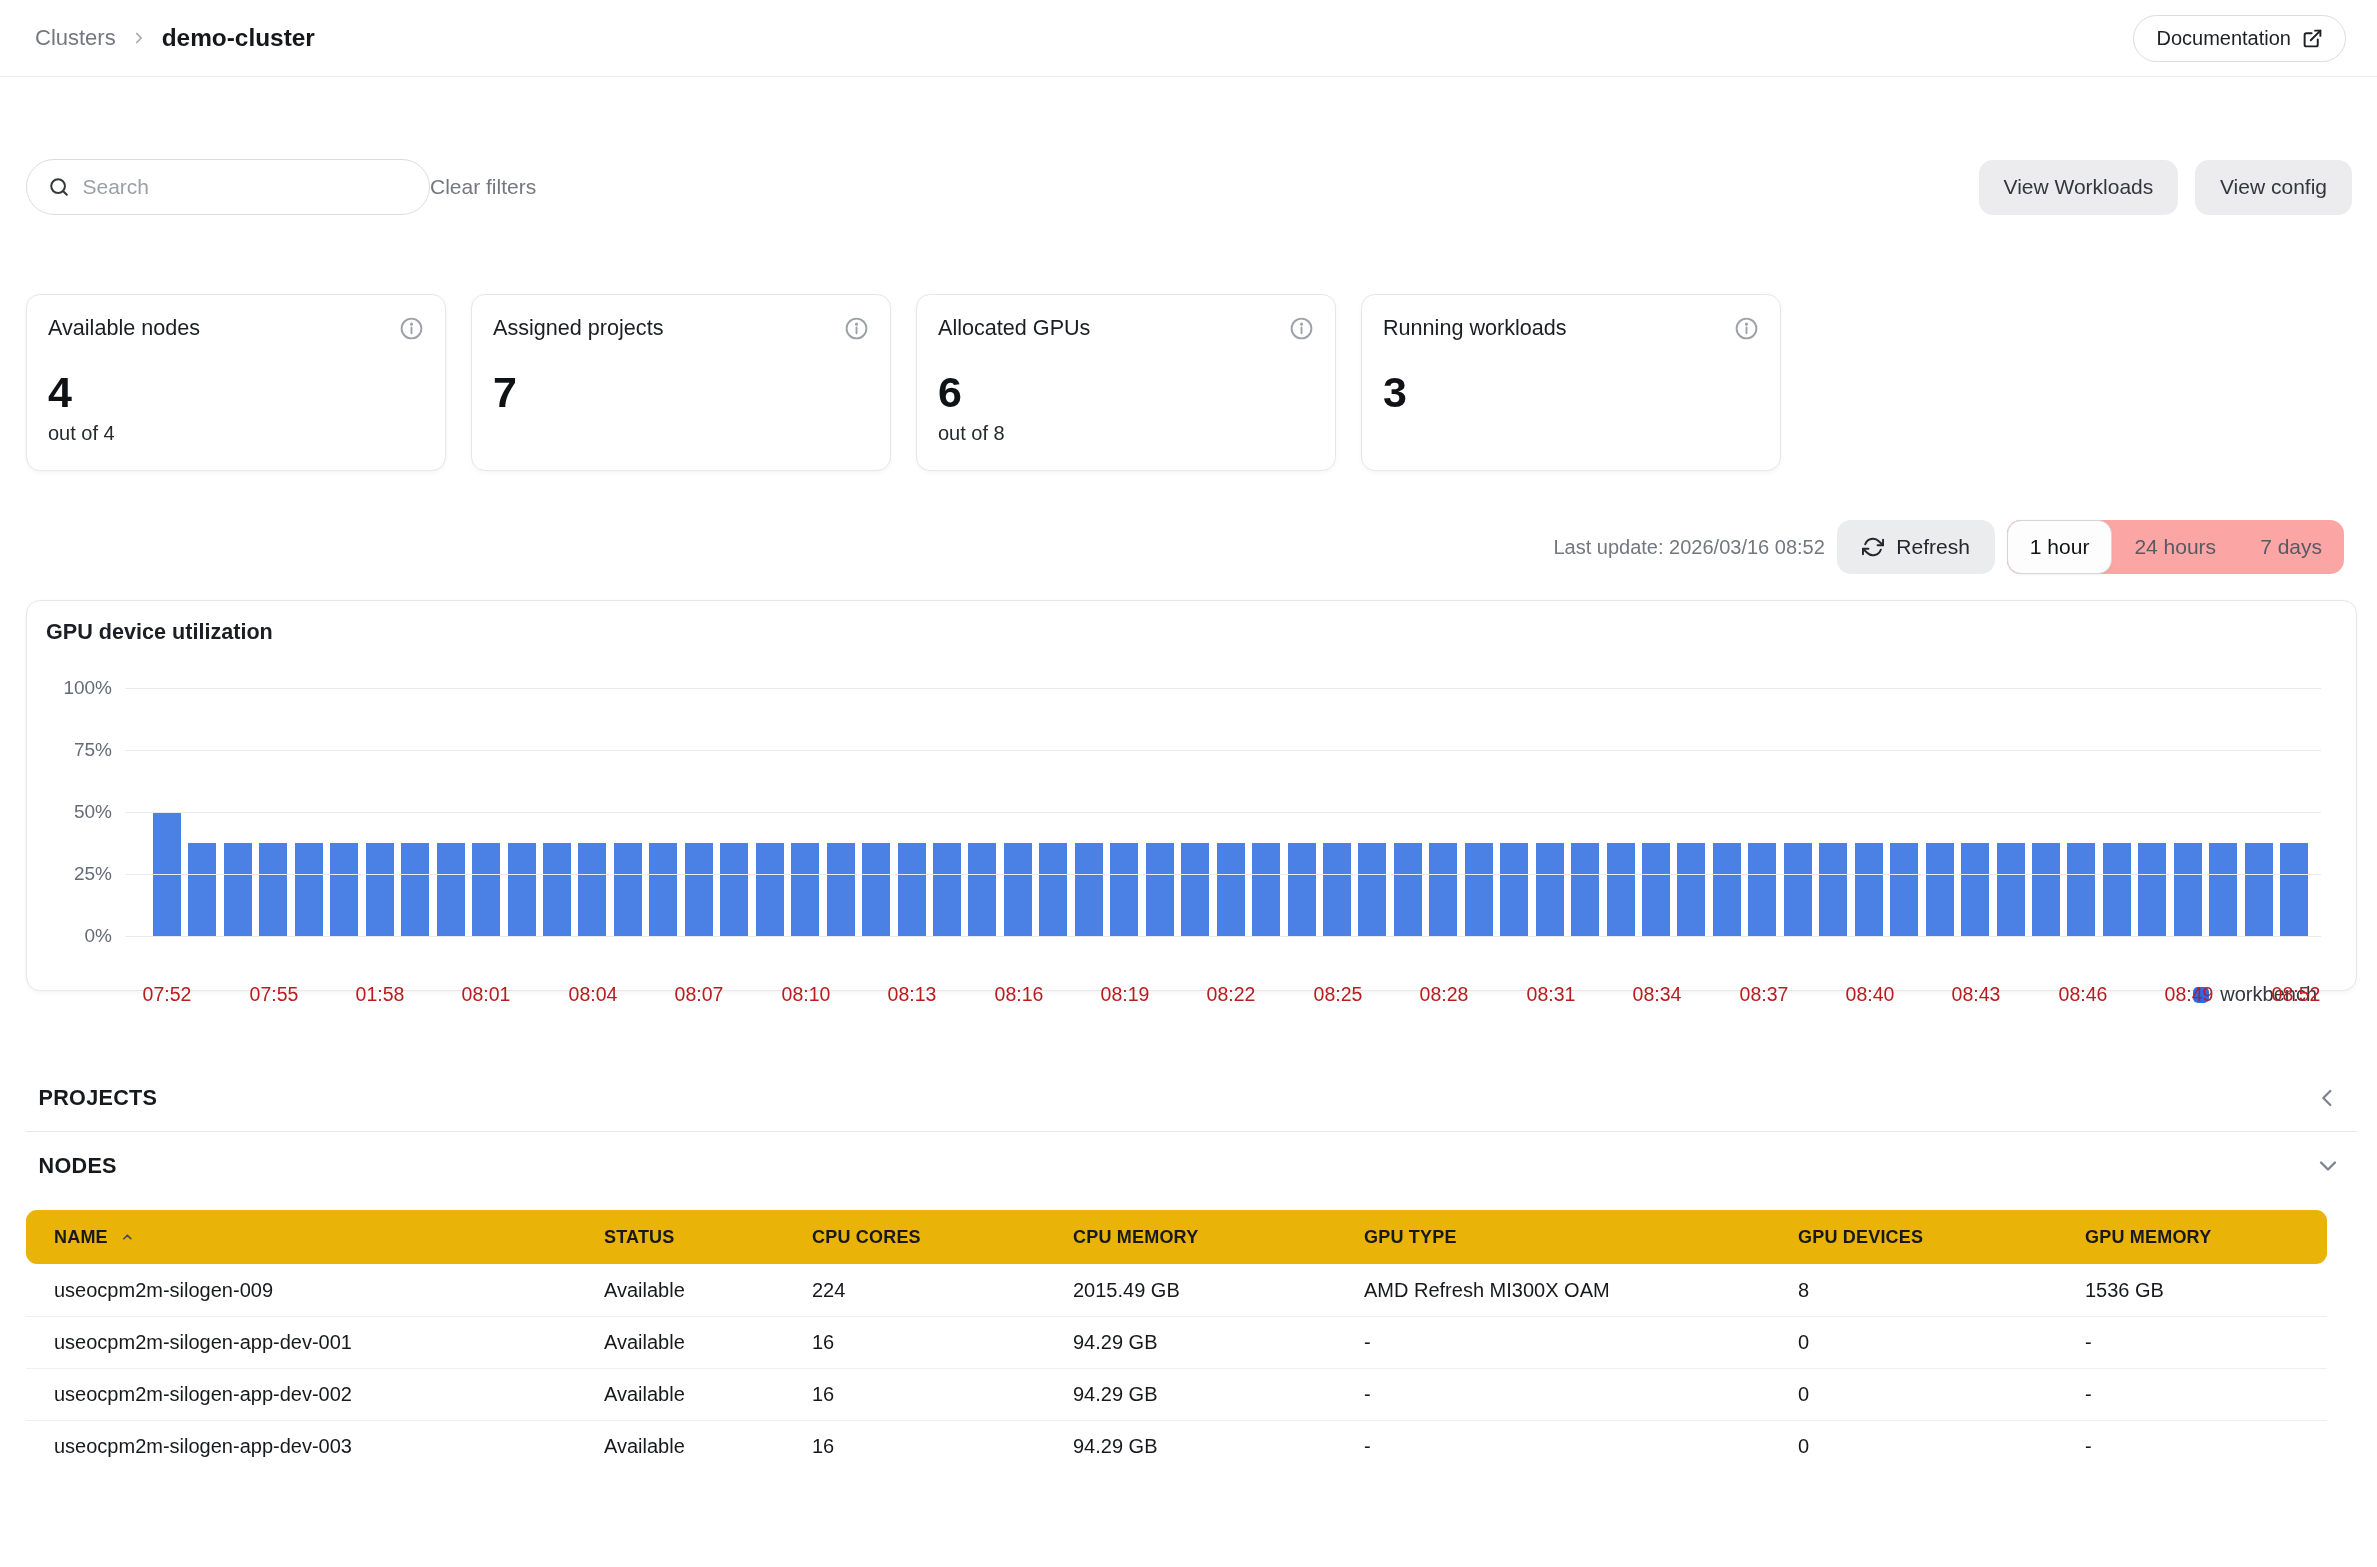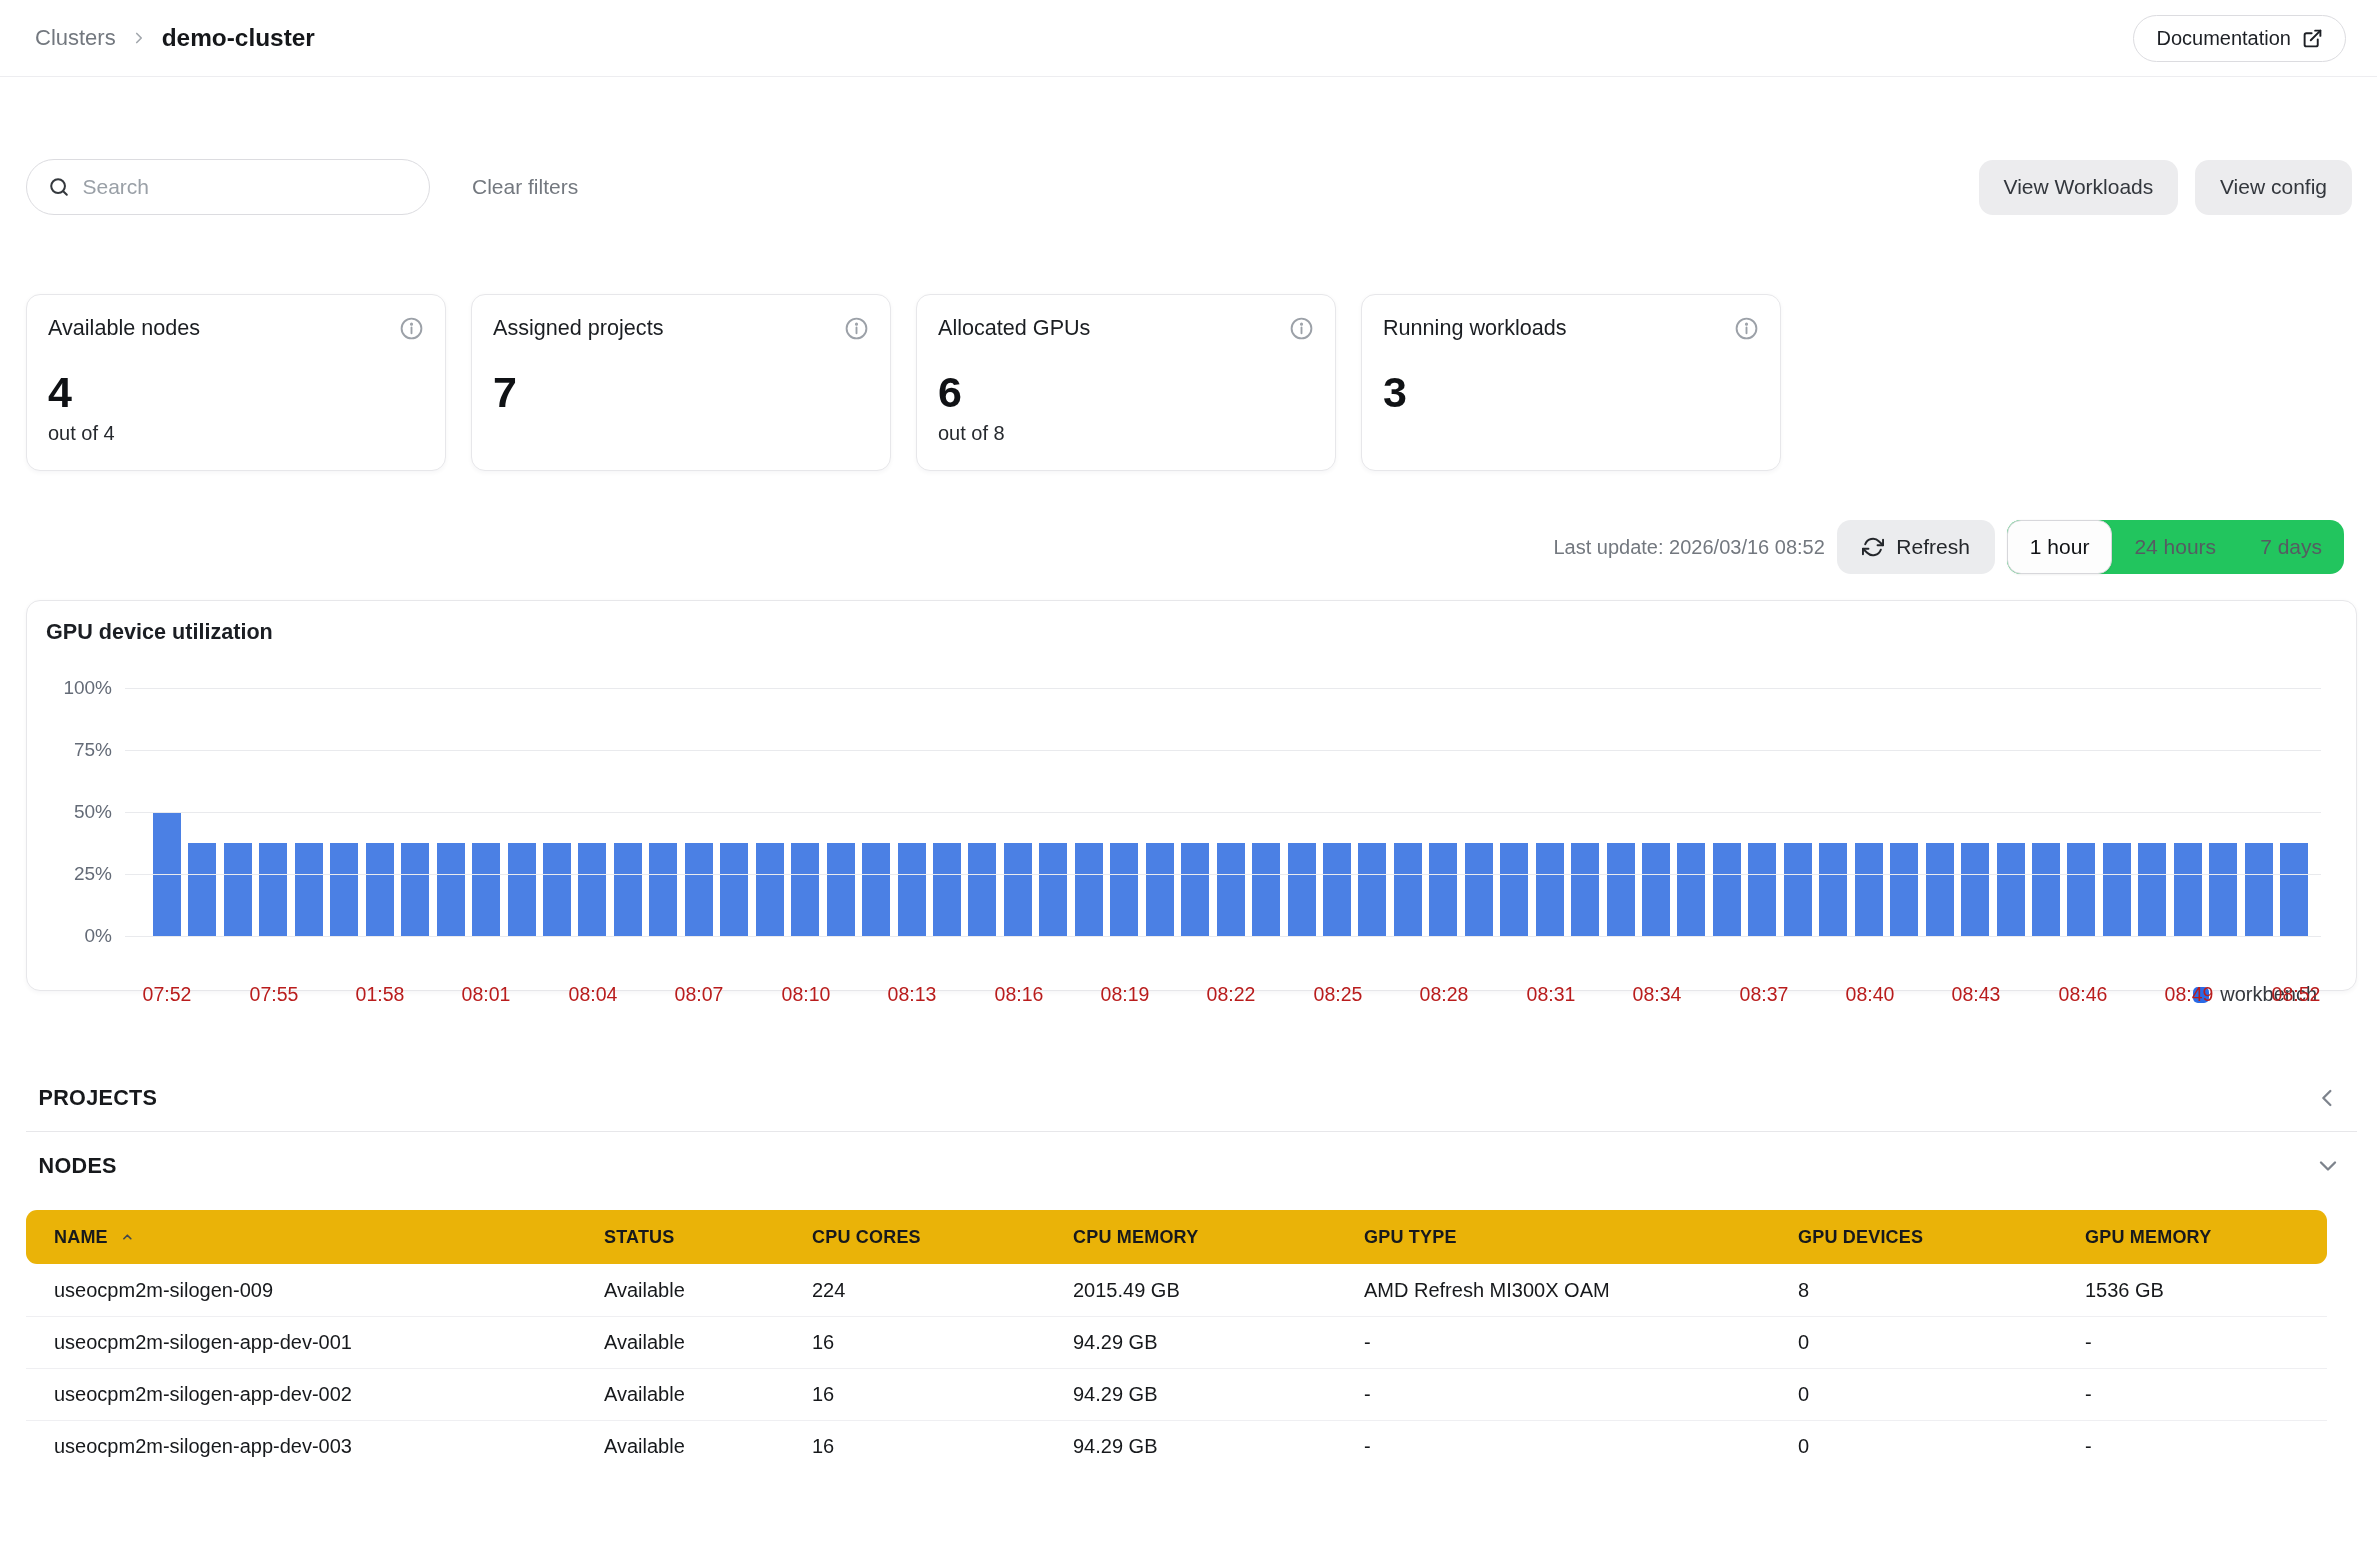--- a/index.html
+++ b/index.html
@@ -29,21 +29,21 @@
   .toolbar { margin:82px 25px 0 26px; display:flex; align-items:center; }
   .search-box {
     width:404px; height:56px; border:1.4px solid #dcdce0; border-radius:28px;
     display:flex; align-items:center; gap:12.5px; padding:0 21px; background:#fff;
   }
   .search-box input {
     border:none; outline:none; font-size:21px; flex:1; background:transparent;
     font-family:"Liberation Sans", sans-serif; color:#17191c;
   }
   .search-box input::placeholder { color:#9aa0a7; }
-  .clear-filters { margin-left:42px; font-size:21px; color:#73787f; cursor:pointer; }
+  .clear-filters { font-size:21px; color:#73787f; cursor:pointer; }
   .toolbar-spacer { flex:1; }
   .gray-btn {
     height:55px; padding:0 25px; border:none; border-radius:14px; background:#ececee;
     font-size:21px; color:#33373d; cursor:pointer; font-family:"Liberation Sans", sans-serif;
   }
   .gray-btn + .gray-btn { margin-left:16.7px; }
 
   
   .cards { margin:79px 25px 0 26px; display:flex; gap:25px; }
   .card {
@@ -58,21 +58,21 @@
   .card-sub { position:absolute; left:21px; top:127px; font-size:20px; color:#26292e; }
 
   
   .refresh-row { margin:49px 33px 0 26px; display:flex; align-items:center; justify-content:flex-end; gap:12px; }
   .last-update { font-size:20px; color:#73787f; }
   .refresh-btn {
     height:54px; padding:0 25px; border:none; border-radius:14px; background:#ebecee;
     display:flex; align-items:center; gap:12.5px; font-size:21px; color:#24272b;
     cursor:pointer; font-family:"Liberation Sans", sans-serif;
   }
-  .segmented { height:54px; border-radius:14px; background:#22c55e; display:flex; align-items:center; }
+  .segmented { height:54px; border-radius:14px; background:#fca5a5; display:flex; align-items:center; }
   .seg-item {
     height:54px; display:flex; align-items:center; padding:0 22px;
     font-size:21px; color:#565b62; cursor:pointer; border-radius:14px;
   }
   .seg-item.selected {
     background:#fdfdfd; border:1.4px solid #d7d7db; color:#101215;
     box-shadow:0 0.7px 2.1px rgba(0,0,0,0.06);
   }
 
   

